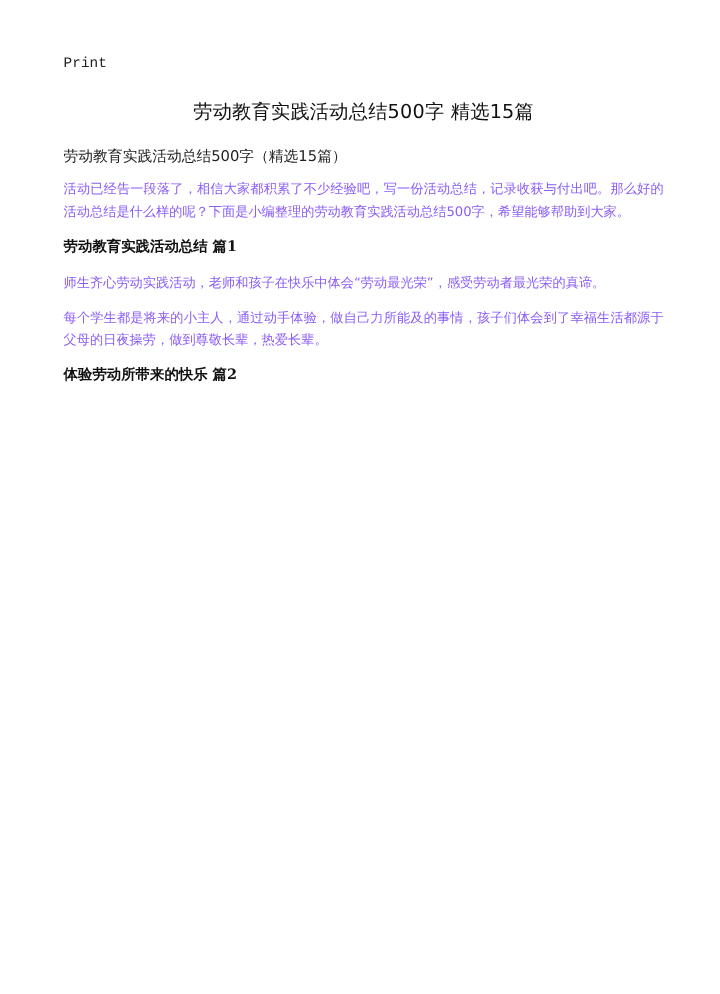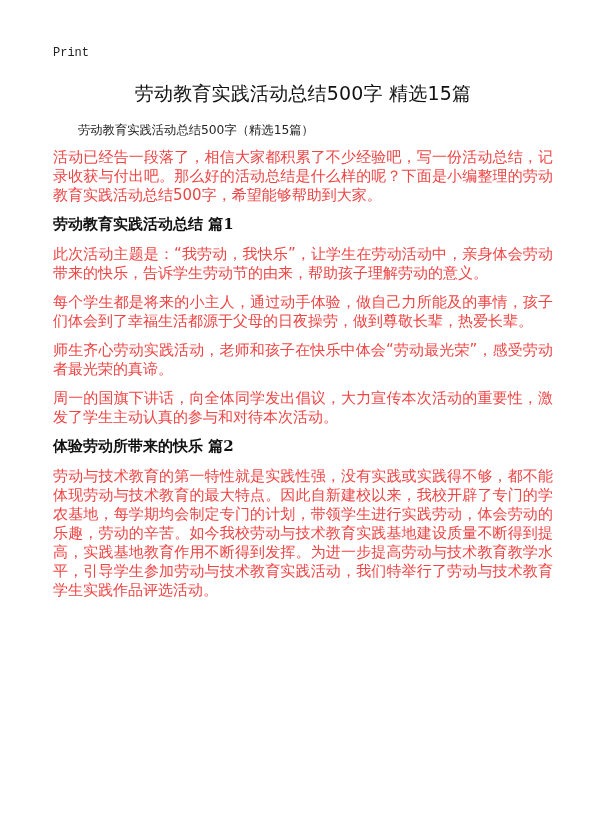--- a/index.html
+++ b/index.html
@@ -28,74 +28,70 @@
       font-family: Liberation Mono, monospace;
       font-size: 12px;
       color: #222;
     }
     .main-title {
       position: absolute;
       top: 81px;
       left: 0;
       width: 500px;
       text-align: center;
-      font-size: 19px;
+      font-size: 16px;
       line-height: 24px;
       color: #111;
       letter-spacing: 0.2px;
     }
     .subtitle {
       position: absolute;
       top: 122px;
       left: 0;
       font-size: 12.3px;
       line-height: 17px;
       color: #222;
-      margin-left: 25px;
     }
     .content {
       position: absolute;
       top: 148px;
       left: 0;
       width: 500px;
     }
     .para {
       margin: 0 0 10px 0;
-      font-size: 15px;
+      font-size: 11px;
       line-height: 19px;
-      color: #ef4444;
+      color: #8b5cf6;
       text-align: justify;
       word-break: break-all;
     }
     .section-heading {
       margin: 0 0 12px 0;
-      font-size: 15px;
+      font-size: 12px;
       line-height: 18px;
       font-weight: bold;
       color: #111;
       font-family: "DejaVu Serif", "Liberation Serif", serif;
     }
   </style>
 </head>
 <body>
 
 <div class="page">
   <div class="print-label">Print</div>
   <h1 class="main-title" style="margin:0;font-weight:normal;">劳动教育实践活动总结500字 精选15篇</h1>
   <div class="subtitle">劳动教育实践活动总结500字（精选15篇）</div>
 
   <div class="content">
     <p class="para">活动已经告一段落了，相信大家都积累了不少经验吧，写一份活动总结，记录收获与付出吧。那么好的活动总结是什么样的呢？下面是小编整理的劳动教育实践活动总结500字，希望能够帮助到大家。</p>
 
     <div>
       <h2 class="section-heading">劳动教育实践活动总结 篇1</h2>
-      <p class="para">此次活动主题是：“我劳动，我快乐”，让学生在劳动活动中，亲身体会劳动带来的快乐，告诉学生劳动节的由来，帮助孩子理解劳动的意义。</p>
+      <p class="para">师生齐心劳动实践活动，老师和孩子在快乐中体会“劳动最光荣”，感受劳动者最光荣的真谛。</p>
       <p class="para">每个学生都是将来的小主人，通过动手体验，做自己力所能及的事情，孩子们体会到了幸福生活都源于父母的日夜操劳，做到尊敬长辈，热爱长辈。</p>
-      <p class="para">师生齐心劳动实践活动，老师和孩子在快乐中体会“劳动最光荣”，感受劳动者最光荣的真谛。</p>
-      <p class="para">周一的国旗下讲话，向全体同学发出倡议，大力宣传本次活动的重要性，激发了学生主动认真的参与和对待本次活动。</p>
     </div>
 
     <div>
       <h2 class="section-heading">体验劳动所带来的快乐 篇2</h2>
-      <p class="para">劳动与技术教育的第一特性就是实践性强，没有实践或实践得不够，都不能体现劳动与技术教育的最大特点。因此自新建校以来，我校开辟了专门的学农基地，每学期均会制定专门的计划，带领学生进行实践劳动，体会劳动的乐趣，劳动的辛苦。如今我校劳动与技术教育实践基地建设质量不断得到提高，实践基地教育作用不断得到发挥。为进一步提高劳动与技术教育教学水平，引导学生参加劳动与技术教育实践活动，我们特举行了劳动与技术教育学生实践作品评选活动。</p>
     </div>
   </div>
 </div>
 
 </body></html>

